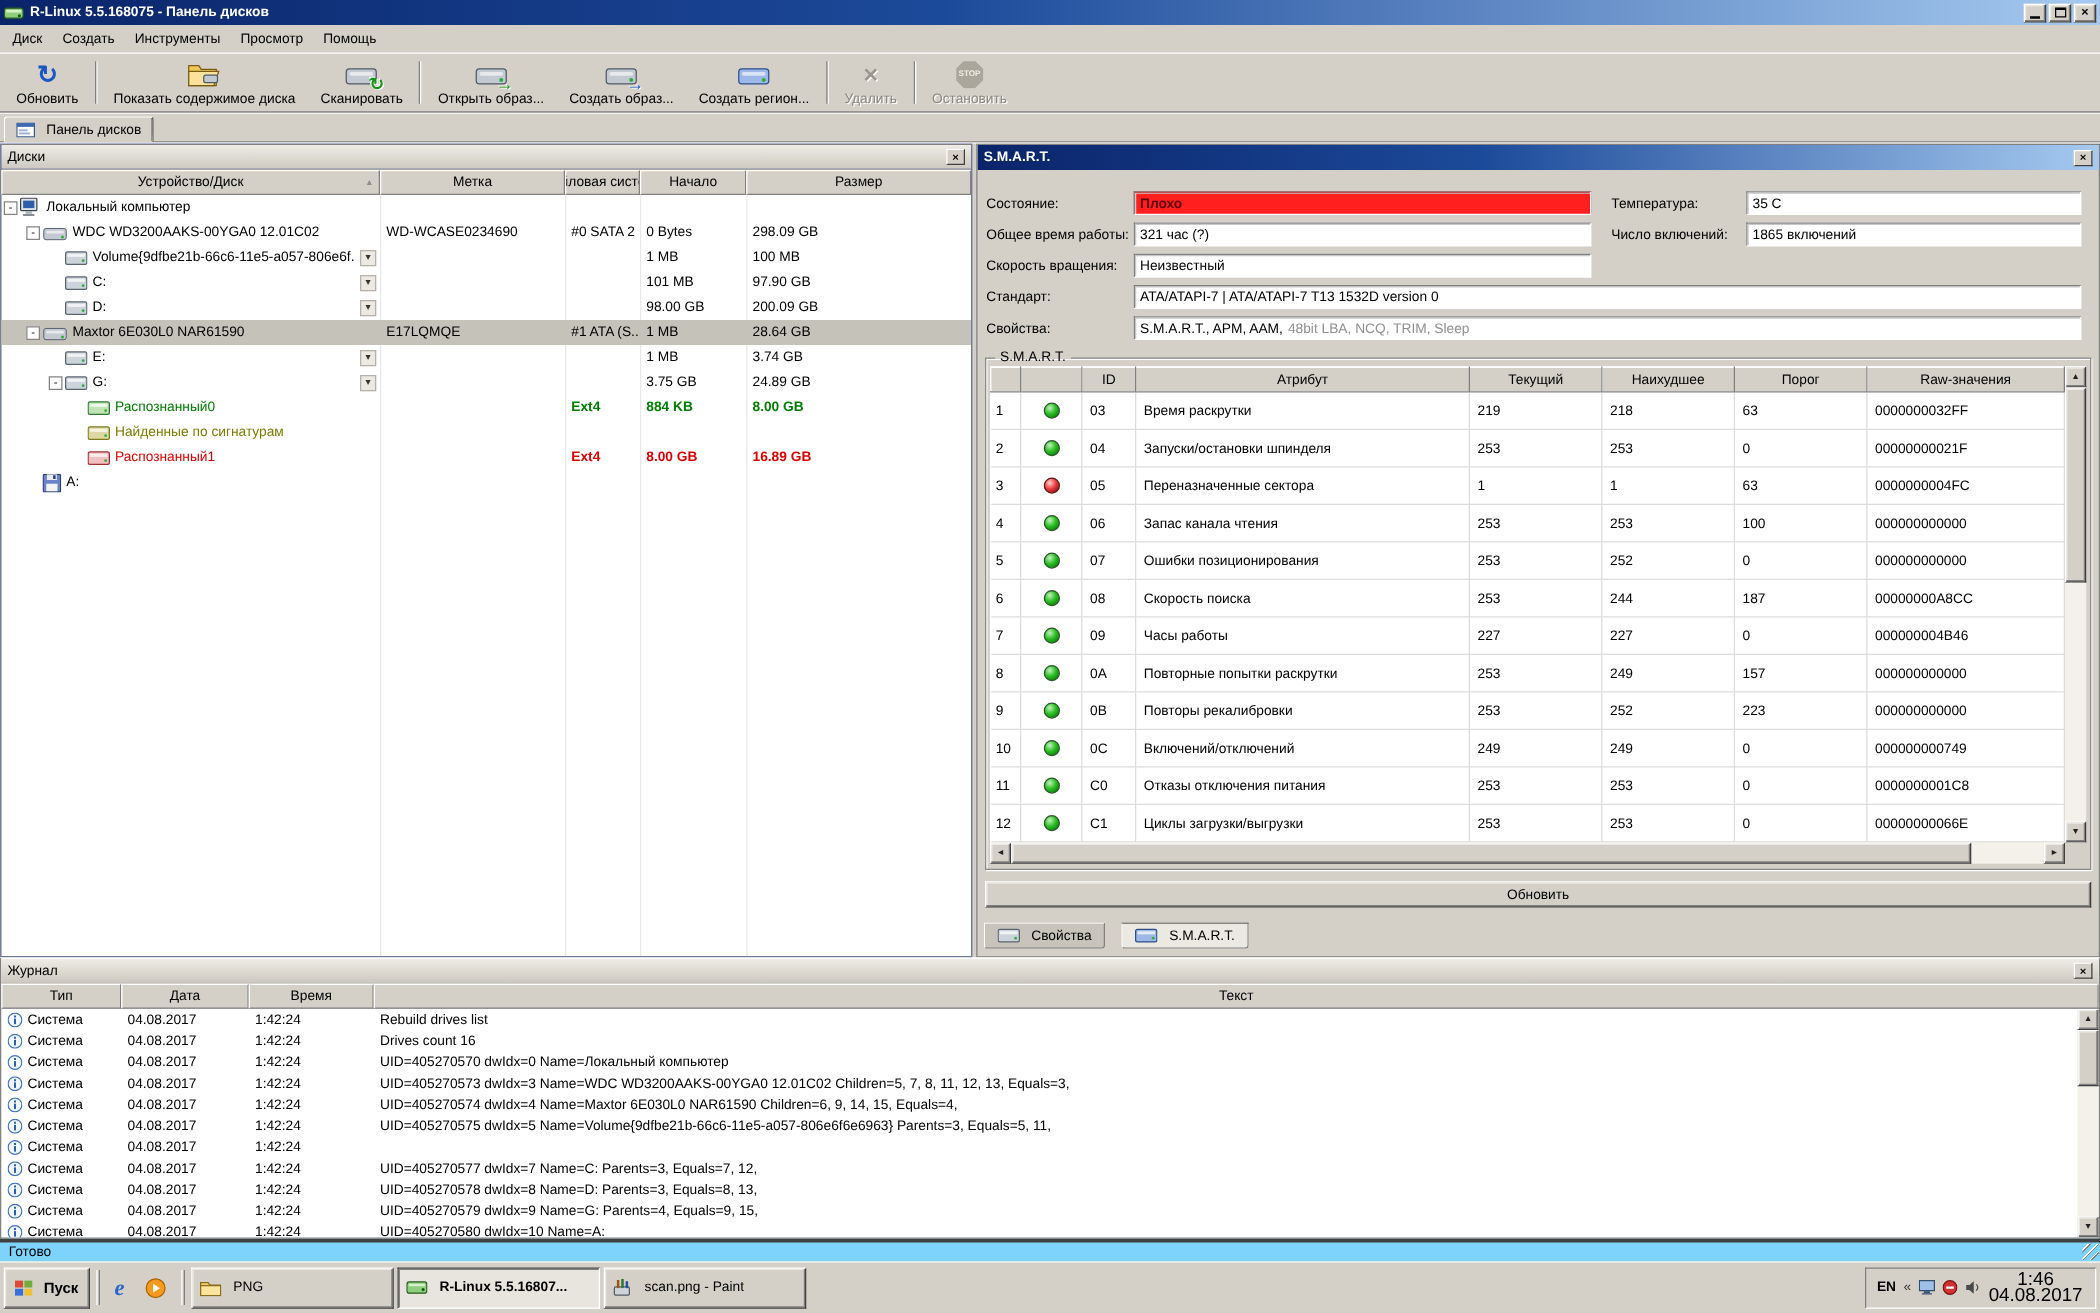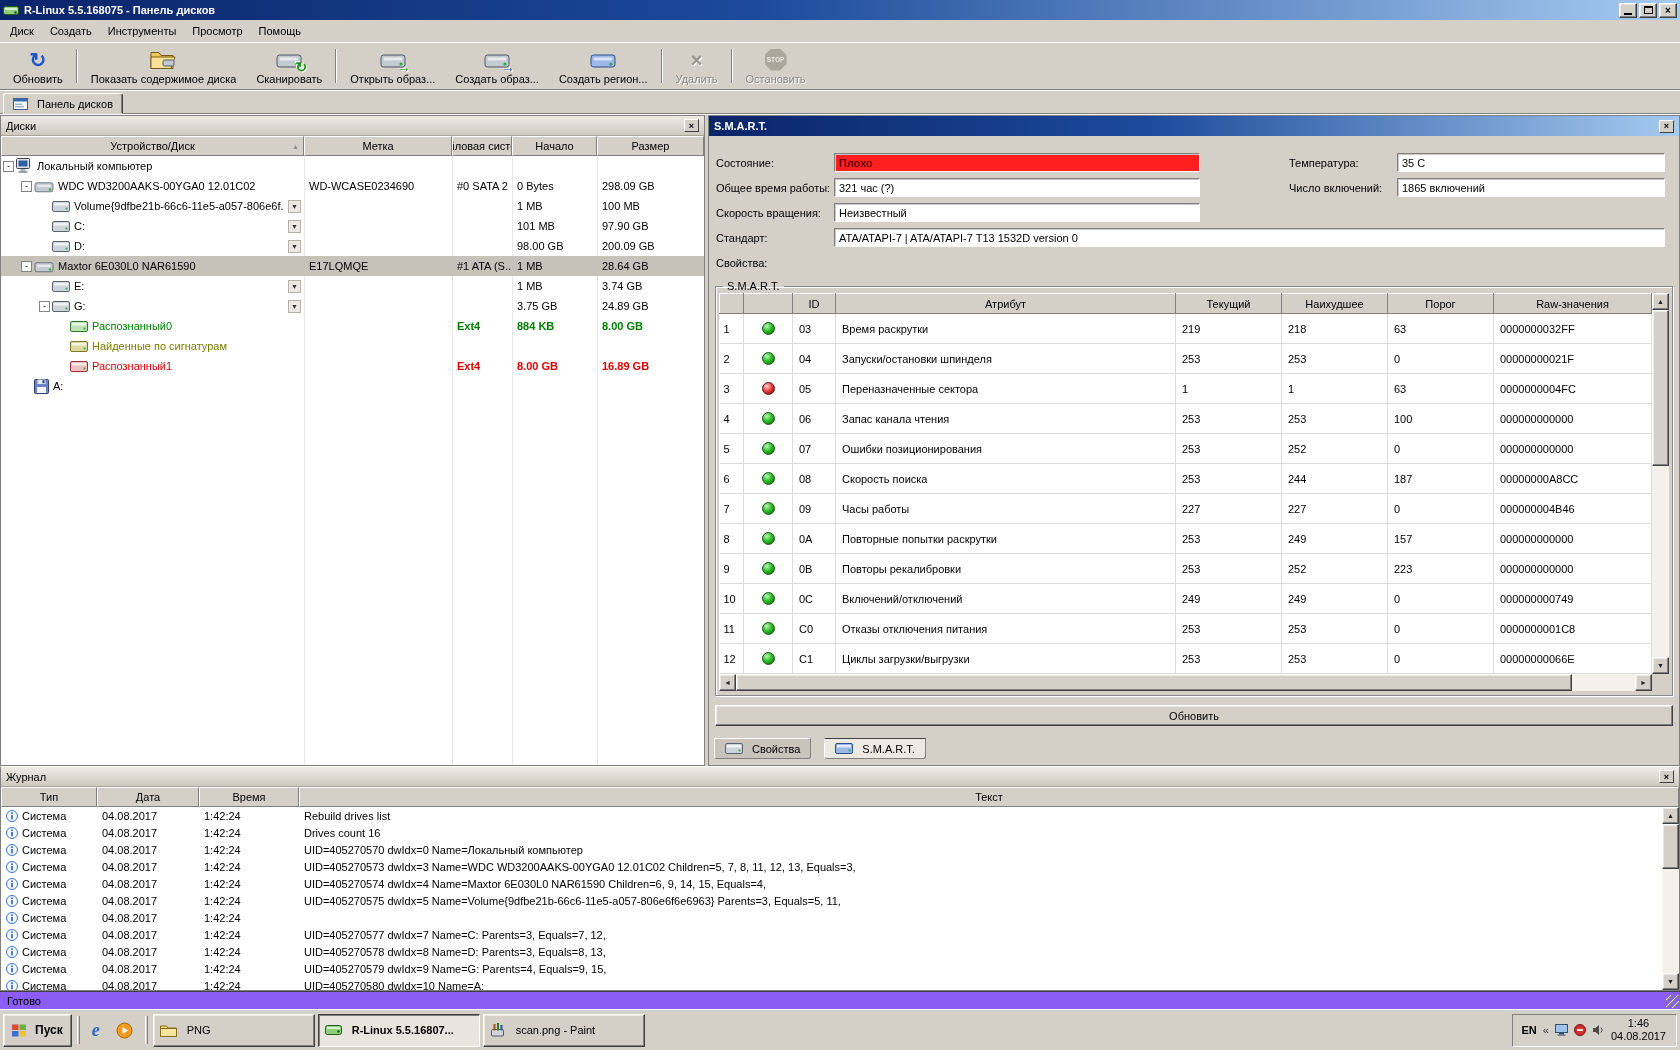--- a/index.html
+++ b/index.html
@@ -28,21 +28,21 @@
   .gly{display:inline-block;line-height:1}
   .stack{position:relative;display:inline-flex}
   .ov{position:absolute;right:-5px;bottom:-4px;font-size:14px;font-weight:bold;line-height:1;text-shadow:1px 1px 0 #fff,-1px -1px 0 #fff}
   .stop-oct{width:22px;height:22px;background:#aaa69c;color:#f0ede5;font-size:6.5px;font-weight:bold;display:flex;align-items:center;justify-content:center;clip-path:polygon(30% 0,70% 0,100% 30%,100% 70%,70% 100%,30% 100%,0 70%,0 30%)}
   
   .tabbar{height:24px;flex:none;display:flex;align-items:flex-end;padding-left:3px;border-bottom:1px solid #808080}
   .dtab{height:21px;display:flex;align-items:center;gap:5px;padding:0 9px;background:#d4d0c8;border:1px solid;border-color:#fff #404040 #d4d0c8 #fff;border-radius:3px 3px 0 0;box-shadow:inset -1px 0 0 #808080;margin-bottom:-1px}
   
   .main{height:652px;flex:none;display:flex;border-top:1px solid #fff}
   .splitter{width:3px;flex:none;background:#d4d0c8}
-  .disks-panel{width:705px;flex:none;display:flex;flex-direction:column;background:#1d4ed8;border:1px solid #808080;overflow:hidden}
+  .disks-panel{width:778px;flex:none;display:flex;flex-direction:column;background:#1d4ed8;border:1px solid #808080;overflow:hidden}
   .smart-panel{flex:1;display:flex;flex-direction:column;background:#d4d0c8;border:1px solid #808080;overflow:hidden}
   .pcap{height:20px;flex:none;display:flex;align-items:center;padding:0 5px;background:linear-gradient(180deg,#eeece5,#cdc9c0);border-bottom:1px solid #a8a49a}
   .pcap.blue{background:linear-gradient(90deg,#0a246a,#1c4a9a 45%,#a6caf0);color:#fff;font-weight:bold;border-bottom:none}
   .cap-x{margin-left:auto;width:15px;height:13px;display:flex;align-items:center;justify-content:center;font-size:9px;font-weight:bold;color:#000;background:#d4d0c8;border:1px solid;border-color:#fff #404040 #404040 #fff;padding:0}
   
   .gridhead{height:20px;flex:none;display:flex;background:#d4d0c8}
   .gh{background:#d4d0c8;border:1px solid;border-color:#fff #808080 #808080 #fff;display:flex;align-items:center;justify-content:center;overflow:hidden;white-space:nowrap;position:relative;flex:none}
   .gh .sort{position:absolute;right:4px;font-size:7px;color:#8f8f8f}
   
   .treebody{flex:1;position:relative;background:#fff;overflow:hidden;
@@ -99,34 +99,34 @@
   .smart-tabs{display:flex;gap:13px;padding:5px 5px 6px;margin-top:auto;flex:none}
   .stab{height:21px;display:flex;align-items:center;gap:5px;padding:0 10px;background:#c8c4bb;border:1px solid #808080;border-top-color:#fff;border-left-color:#fff;border-radius:0 0 3px 3px}
   .stab.active{background:#ece9e2;border-top-color:#404040}
   
   .log-panel{height:225px;flex:none;display:flex;flex-direction:column;background:#fff;border:1px solid #808080;border-top-color:#fff;overflow:hidden}
   .log-body{flex:1;display:flex;overflow:hidden}
   .log-rows{flex:1;overflow:hidden}
   .lrow{height:17px;display:flex;align-items:center}
   .lc{flex:none;display:flex;align-items:center;white-space:nowrap;overflow:hidden;height:100%;padding-left:5px}
   
-  .statusbar{height:18px;flex:none;display:flex;align-items:center;padding:0 7px;border-top:1px solid #404040;position:relative;background:#8b5cf6}
+  .statusbar{height:18px;flex:none;display:flex;align-items:center;padding:0 7px;border-top:3px solid #404040;position:relative;background:#7dd3fc}
   .grip{position:absolute;right:1px;bottom:1px;width:13px;height:13px;background:repeating-linear-gradient(135deg,transparent 0 3px,#fff 3px 4px,#808080 4px 5px)}
   
   .taskbar{height:41px;flex:none;display:flex;align-items:center;gap:3px;padding:3px 3px;background:#d4d0c8;border-top:1px solid #fff}
   .start-btn{height:33px;display:flex;align-items:center;gap:5px;padding:0 8px;font-weight:bold;font-size:12px;flex:none}
   .tb-handle{width:3px;height:28px;border-left:1px solid #fff;border-right:1px solid #808080;margin:0 2px;flex:none}
   .qlb{width:26px;height:28px;display:flex;align-items:center;justify-content:center;background:transparent;border:1px solid transparent;flex:none}
   .task-btn{width:162px;height:33px;display:flex;align-items:center;gap:6px;padding:0 6px;overflow:hidden;white-space:nowrap;flex:none;text-align:left}
   .task-btn .task-lbl{overflow:hidden;white-space:nowrap}
   .task-btn.active{border-color:#404040 #fff #fff #404040;box-shadow:inset 1px 1px 0 #808080;background:#e8e5de;font-weight:bold}
   .tray{margin-left:auto;height:33px;display:flex;align-items:center;gap:6px;padding:0 10px 0 9px;border:1px solid;border-color:#808080 #fff #fff #808080;flex:none}
   .tray .lang{font-weight:bold}
   .tray-icn{margin:0}
-  .clock{text-align:center;font-size:11px;line-height:13px}
+  .clock{text-align:center;font-size:15px;line-height:13px}
 </style>
 </head>
 <body>
 
 <div class="screen">
 
   <div class="titlebar">
     <span class="ticon">
         <svg width="16" height="13" viewBox="0 0 16 13">
           <rect x="0.5" y="2.5" width="15" height="8" rx="2" fill="#8fce7c" stroke="#285c1e"></rect>
@@ -577,20 +577,24 @@
             </span>
         </div>
         <div class="sf-row">
           <span class="sf-label">Стандарт:</span>
           <span class="sf-field full">
               <span>ATA/ATAPI-7 | ATA/ATAPI-7 T13 1532D version 0</span>
             </span>
         </div>
         <div class="sf-row">
           <span class="sf-label">Свойства:</span>
+          <span class="sf-field full">
+              <span>S.M.A.R.T., APM, AAM,</span>
+              <span class="dim">48bit LBA, NCQ, TRIM, Sleep</span>
+            </span>
         </div>
       </div>
 
       <fieldset class="groupbox">
         <legend>S.M.A.R.T.</legend>
         <div class="sg-main">
           <div class="sg-twrap">
               <table class="sg" id="smart-table">
                 <colgroup>
                   <col style="width:24px">

